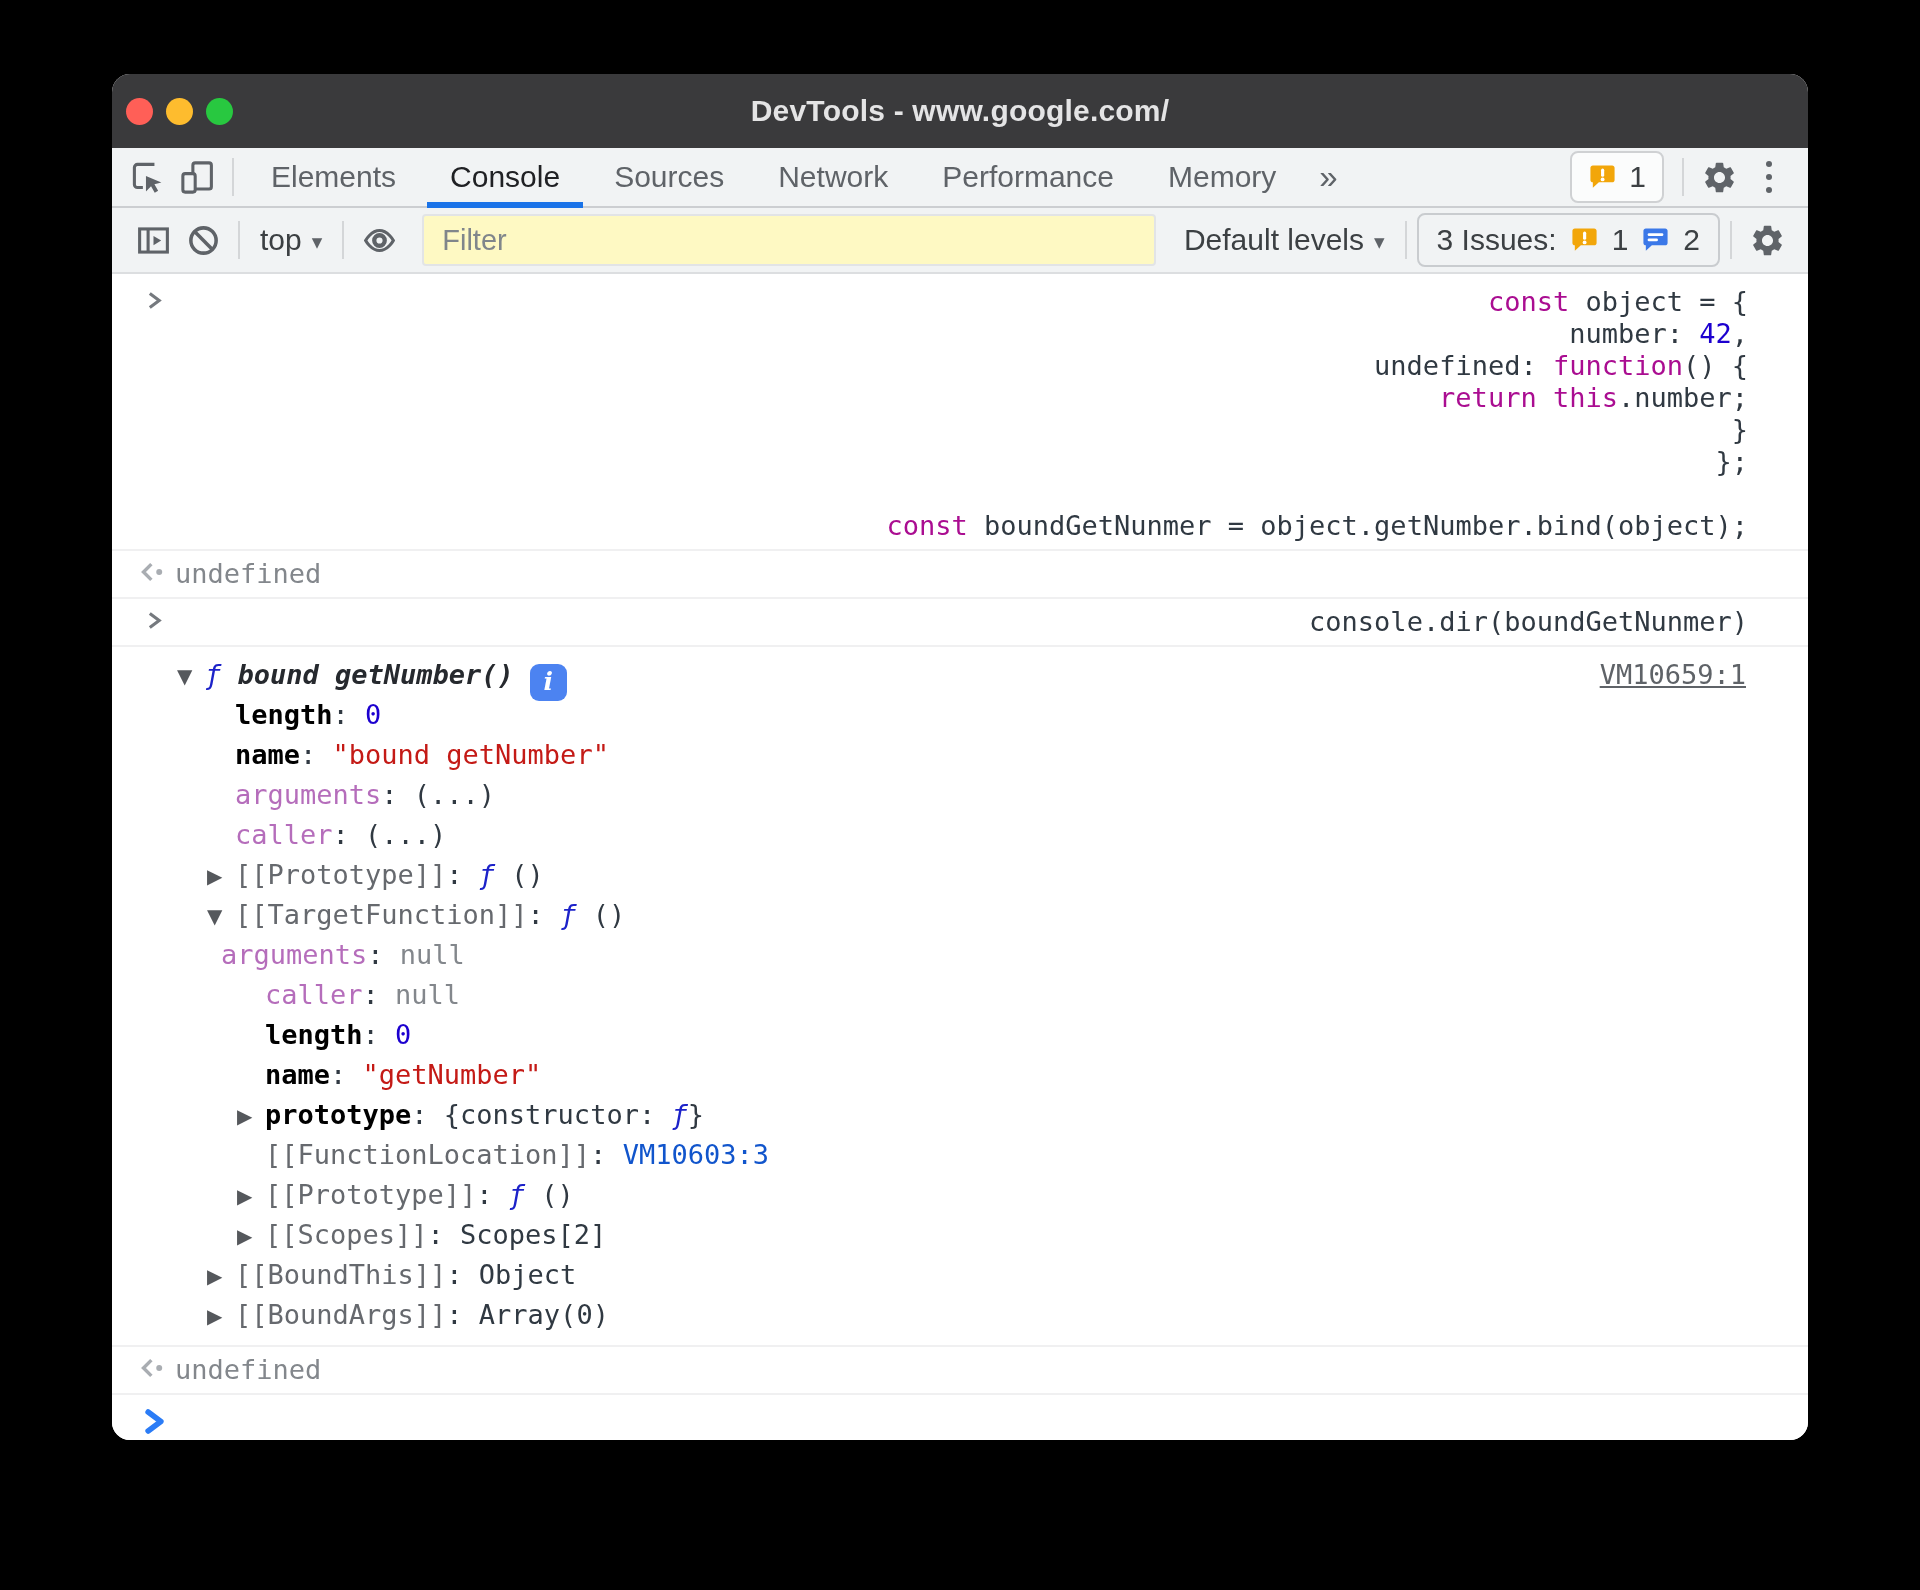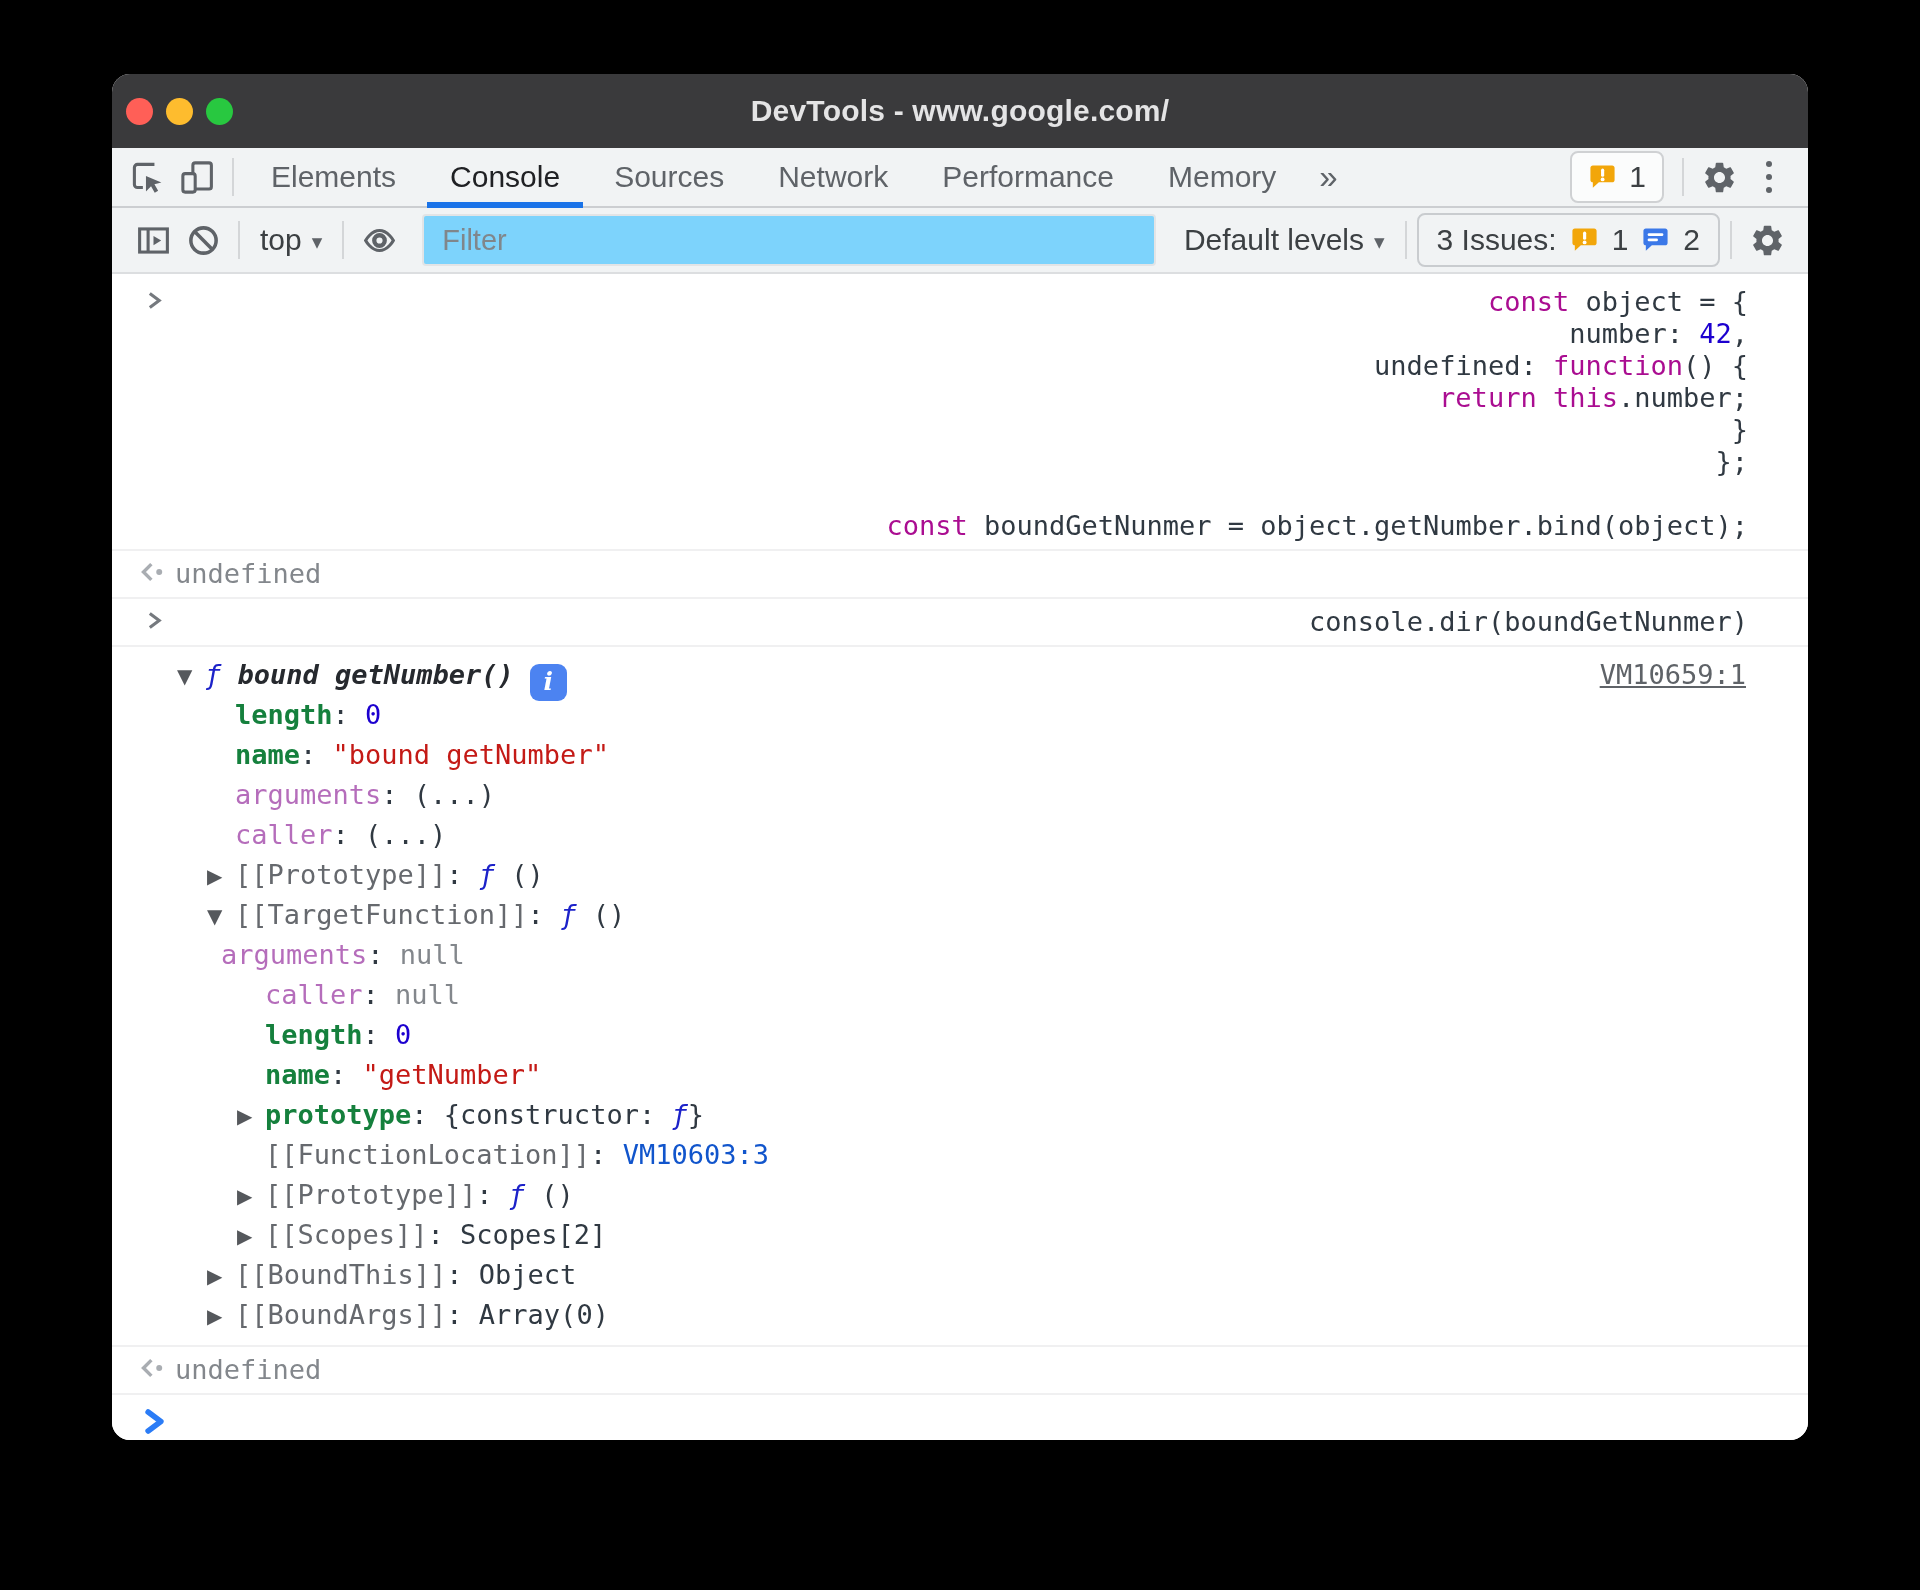--- a/index.html
+++ b/index.html
@@ -26,21 +26,21 @@
   .moretabs{font-size:33px;color:var(--ui-gray);padding:0 16px;}
   .spacer{flex:1;}
   .errbtn{display:flex;align-items:center;gap:12px;border:2px solid #cfd1d3;border-radius:8px;background:#fbfcfc;height:48px;padding:0 16px;margin-right:8px;}
   .errbtn svg{width:29px;height:29px;}
   .count{font-size:30px;color:var(--ui-dark);}
   .kebab svg{width:12px;height:40px;}
   
   .toolbar{height:64px;background:var(--bar-bg);border-bottom:2px solid #dcdee0;display:flex;align-items:center;padding:0 16px;flex:0 0 auto;}
   .tool-select{display:flex;align-items:center;font-size:30px;color:var(--ui-dark);padding:0 10px;white-space:nowrap;text-align:right;}
   .tool-select .arrow{font-size:21px;color:var(--ui-gray);margin-left:10px;transform:translateY(2px);}
-  .filter{flex:1;height:48px;margin:0 18px;border:2px solid #e2e4e6;border-radius:4px;background:#7dd3fc;font-size:29px;font-family:"Liberation Sans",sans-serif;color:#202124;padding:0 0 0 18px;outline:none;min-width:100px;}
+  .filter{flex:1;height:48px;margin:0 18px;border:2px solid #e2e4e6;border-radius:4px;background:#fef9c3;font-size:29px;font-family:"Liberation Sans",sans-serif;color:#202124;padding:0 0 0 18px;outline:none;min-width:100px;}
   .filter::placeholder{color:#80868b;}
   .issuesbox{display:flex;align-items:center;gap:13px;border:2px solid #c9cccf;border-radius:8px;height:50px;padding:0 18px;white-space:nowrap;}
   .issuesbox svg{width:29px;height:29px;}
   .issueslabel{font-size:30px;color:var(--ui-dark);}
   
   .console{flex:1;background:#fff;font-family:"DejaVu Sans Mono",monospace;font-size:27px;color:#303942;overflow:hidden;position:relative;padding-top:5px;}
   .msg{position:relative;border-top:2px solid #f0f0f1;padding:7px 60px 7px 63px;}
   .msg:first-child{border-top:none;}
   .gutter{position:absolute;left:22px;top:9px;width:40px;display:flex;justify-content:center;}
   .cl{height:32px;line-height:32px;white-space:pre;text-align:right;}
@@ -48,21 +48,21 @@
   .msg.tree{padding:8px 60px 10px 0;}
   .trow{height:40px;line-height:40px;white-space:pre;}
   .exp{display:inline-block;width:28px;margin-left:-28px;color:#55585c;font-family:"DejaVu Sans",sans-serif;font-size:20px;vertical-align:1px;}
   .srclink{position:absolute;top:12px;right:62px;color:var(--ui-gray);text-decoration:underline;font-size:27px;}
   
   .tk-kw{color:#aa0d91;}
   .tk-num{color:#1c00cf;}
   .tk-str{color:#c41a16;}
   .tk-p{color:#303942;}
   .tk-dim{color:#83878c;}
-  .tk-prop{color:#15803d;font-weight:600;}
+  .tk-prop{color:#000000;font-weight:600;}
   .tk-propfade{color:rgba(136,19,145,.62);}
   .tk-internal{color:#66696e;}
   .tk-fn{color:#1c22c9;font-style:italic;}
   .tk-fname{color:#26292e;font-weight:700;font-style:italic;}
   .tk-bluelink{color:#1155cc;}
   .info-badge{display:inline-flex;align-items:center;justify-content:center;width:37px;height:37px;border-radius:9px;background:var(--badgeblue);color:#fff;font-family:"DejaVu Serif",serif;font-style:italic;font-weight:700;font-size:25px;margin-left:16px;vertical-align:-6px;}
   .msg.prompt{height:54px;}
 </style>
 </head>
 <body>

